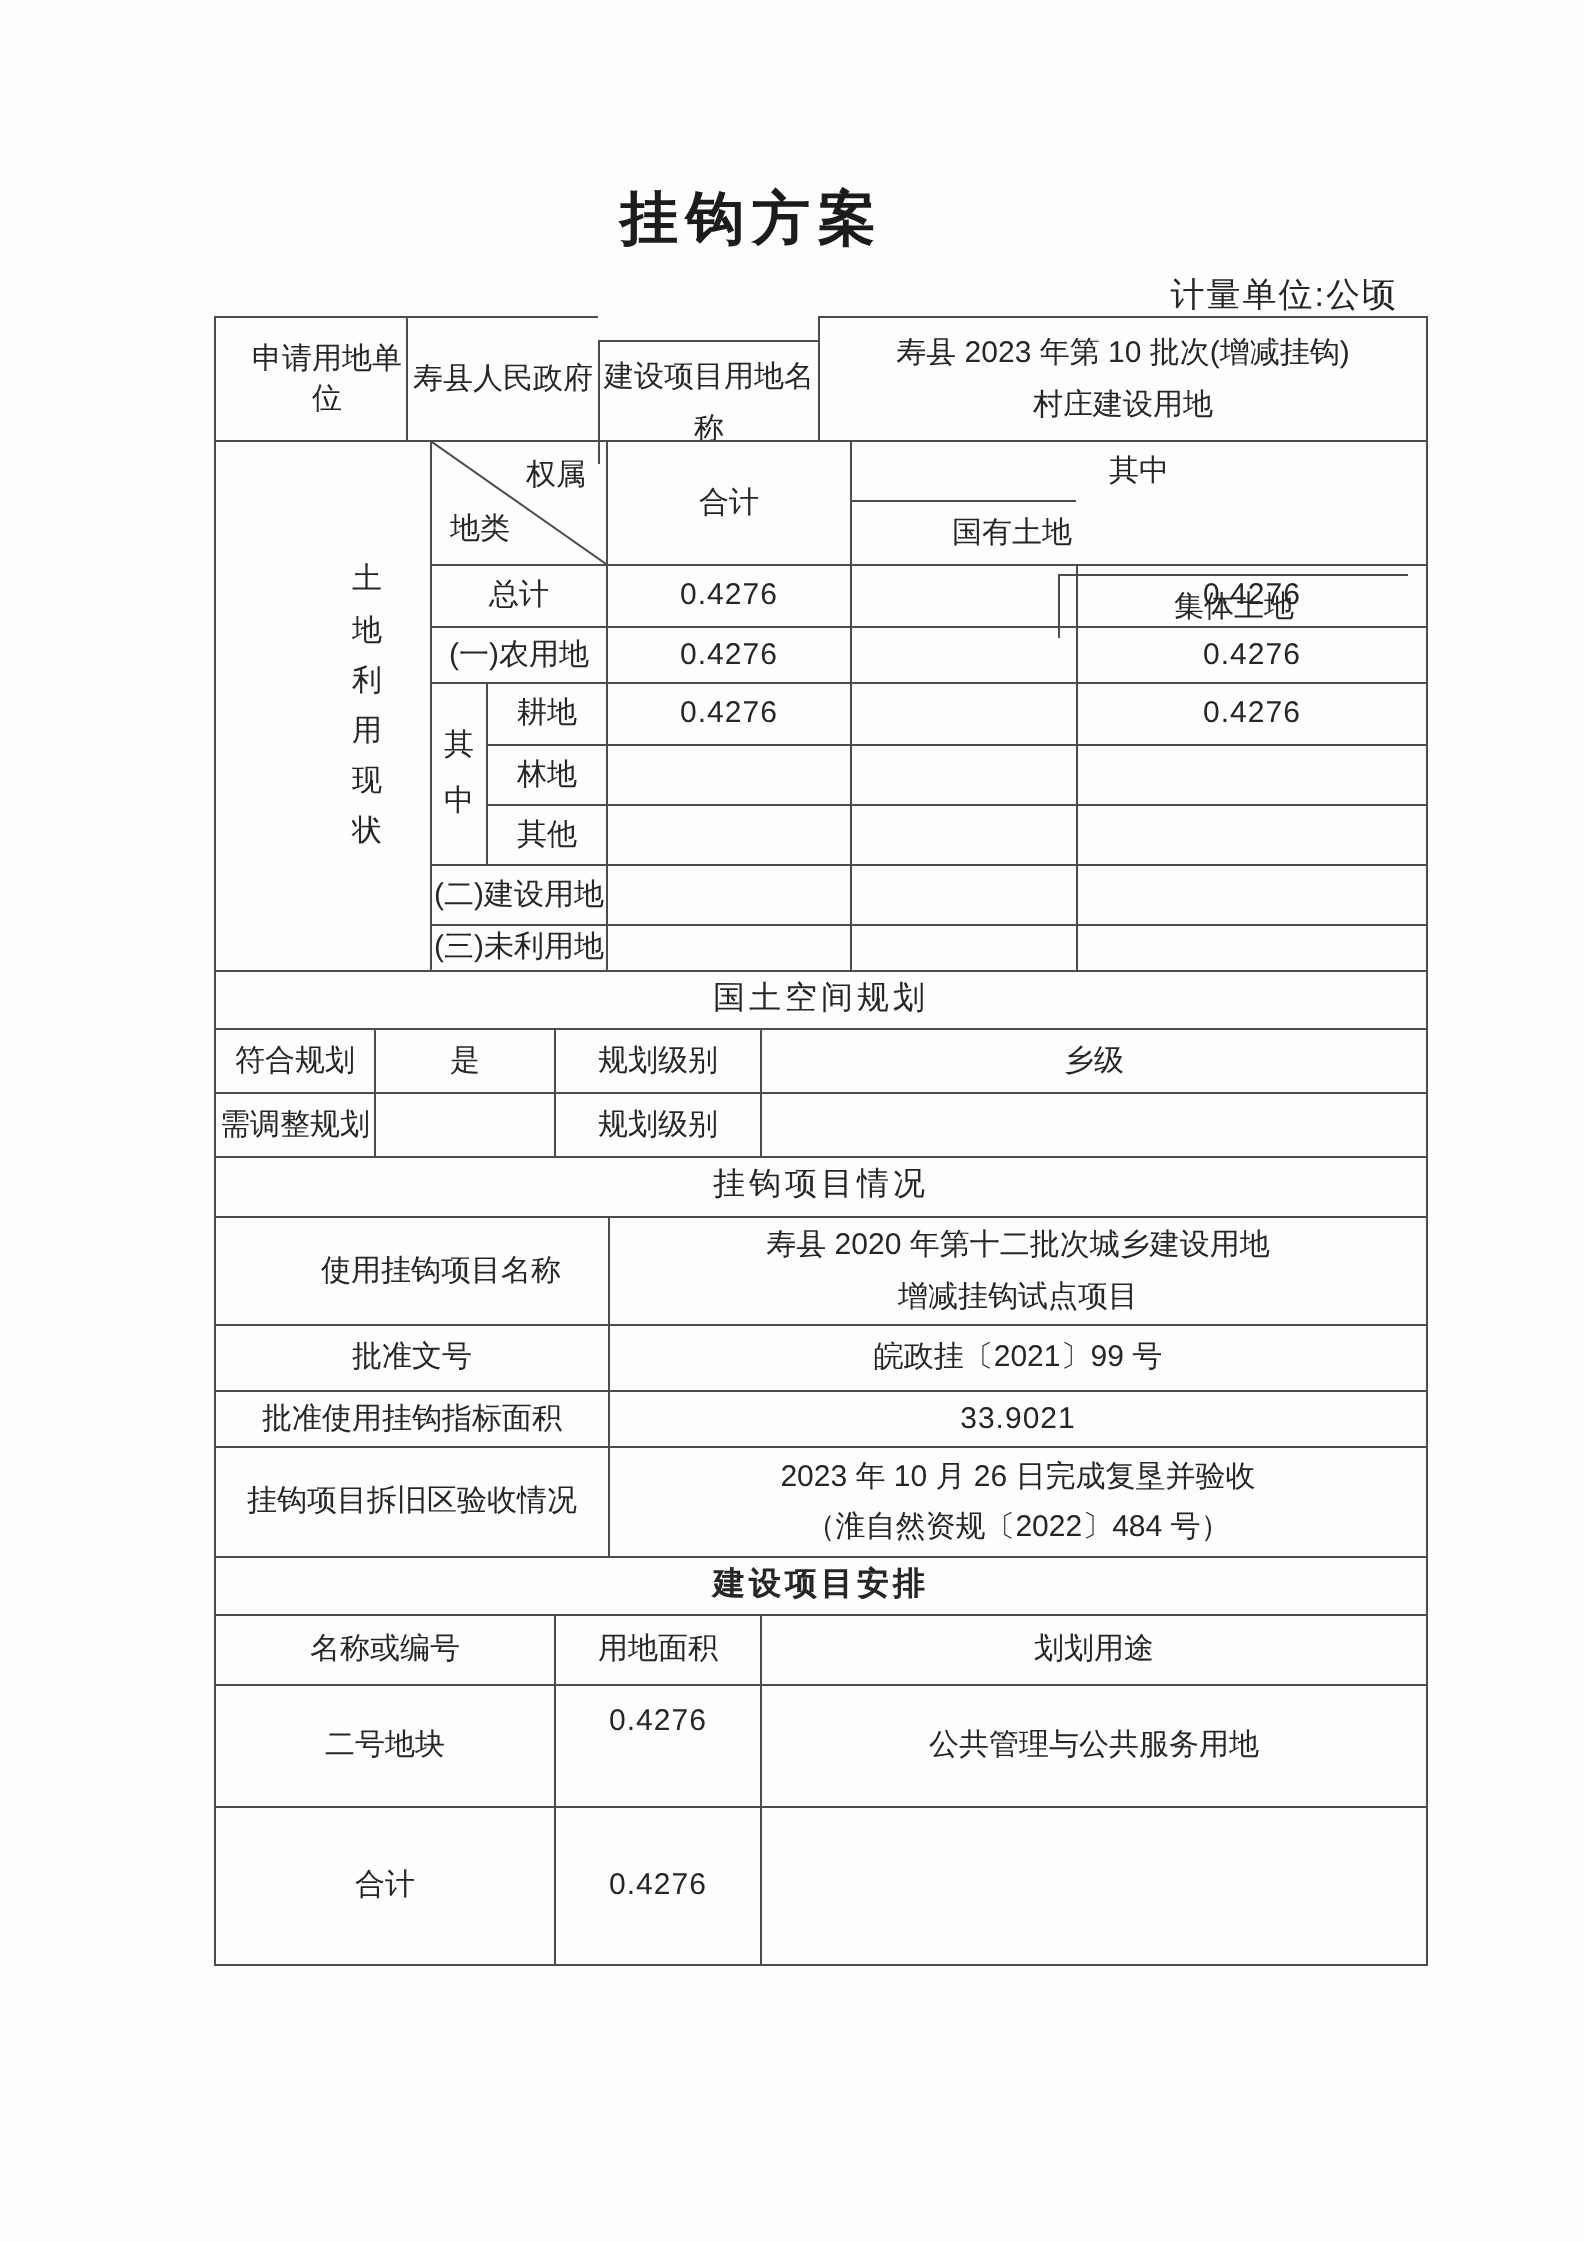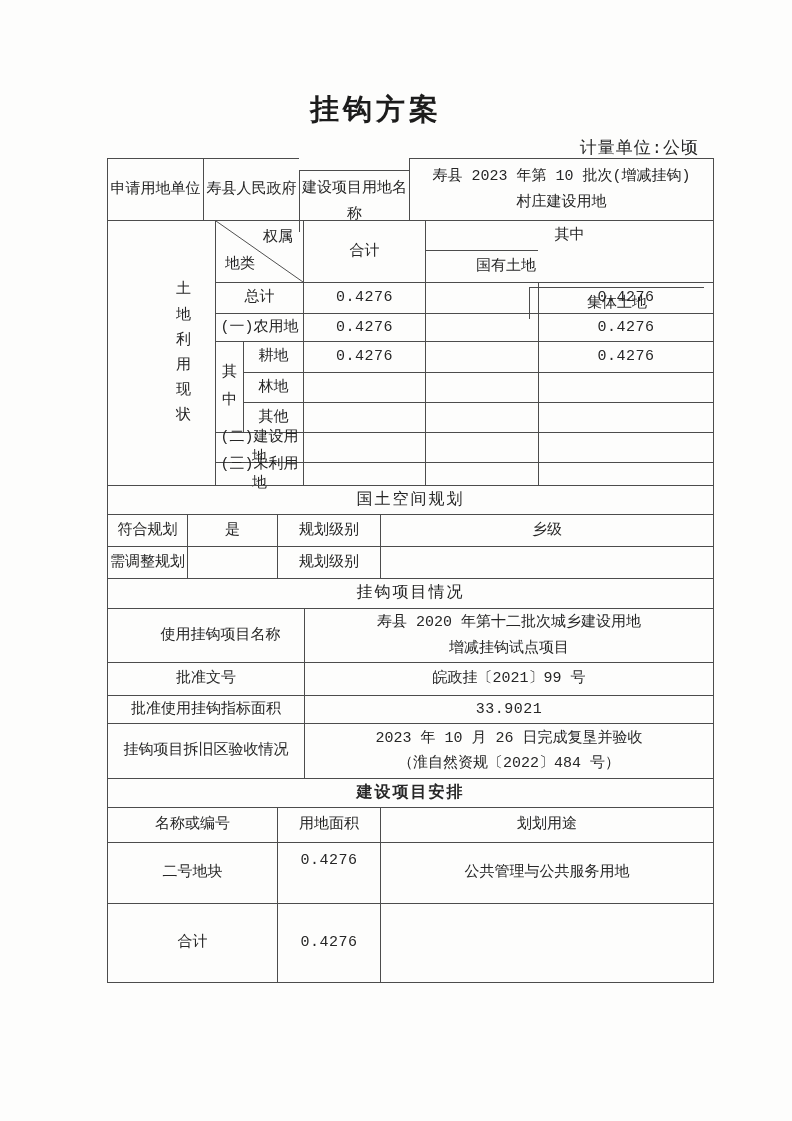--- a/index.html
+++ b/index.html
@@ -1,19 +1,19 @@
 <!DOCTYPE html>
 <html><head>
 <meta charset="utf-8">
 <style>
   html,body{margin:0;padding:0;background:#e8e8e8;}
   .page{
     position:relative;width:792px;height:1121px;margin:0 auto;
     background:#fdfdfc;overflow:hidden;
-    font-family:Liberation Mono, monospace;
+    font-family:Liberation Sans, sans-serif;
     color:#262626;
   }
   .title{
     position:absolute;top:90px;left:73px;width:606px;
     text-align:center;font-size:29px;font-weight:700;letter-spacing:4px;
     color:#1c1c1c;
   }
   .unit-note{
     position:absolute;top:136px;left:107px;width:592px;
     text-align:right;font-size:17px;letter-spacing:1px;
@@ -43,21 +43,21 @@
 </head>
 <body>
 
 <div class="page">
 
   <div class="title">挂钩方案</div>
   <div class="unit-note">计量单位:公顷</div>
 
   <div class="table">
 
-    <div class="c" style="left:0;top:0;width:96px;height:62px;">申请用地单位</div>
+    <div class="c" style="left:0;top:0;width:96px;height:62px;padding-left:16px;">申请用地单位</div>
     <div class="c" style="left:96px;top:0;width:96px;height:62px;">寿县人民政府</div>
     <div class="c" style="left:192px;top:12px;width:110px;height:62px;">
       <div class="wrapcell" style="width:106px;">建设项目用地名称</div>
     </div>
     <div class="c" style="left:302px;top:0;width:304px;height:62px;">
       <span class="ln">寿县 2023 年第 10 批次(增减挂钩)</span>
       <span class="ln">村庄建设用地</span>
     </div>
 
     <div class="c" style="left:0;top:62px;width:108px;height:265px;padding-left:44px;">

